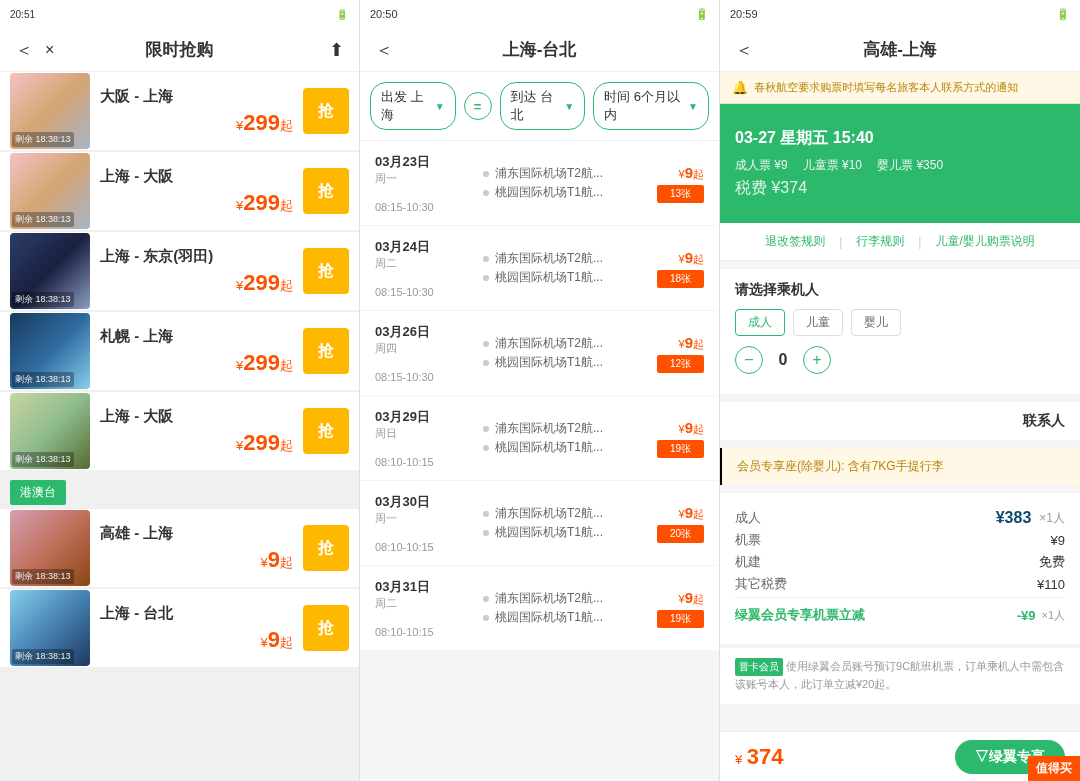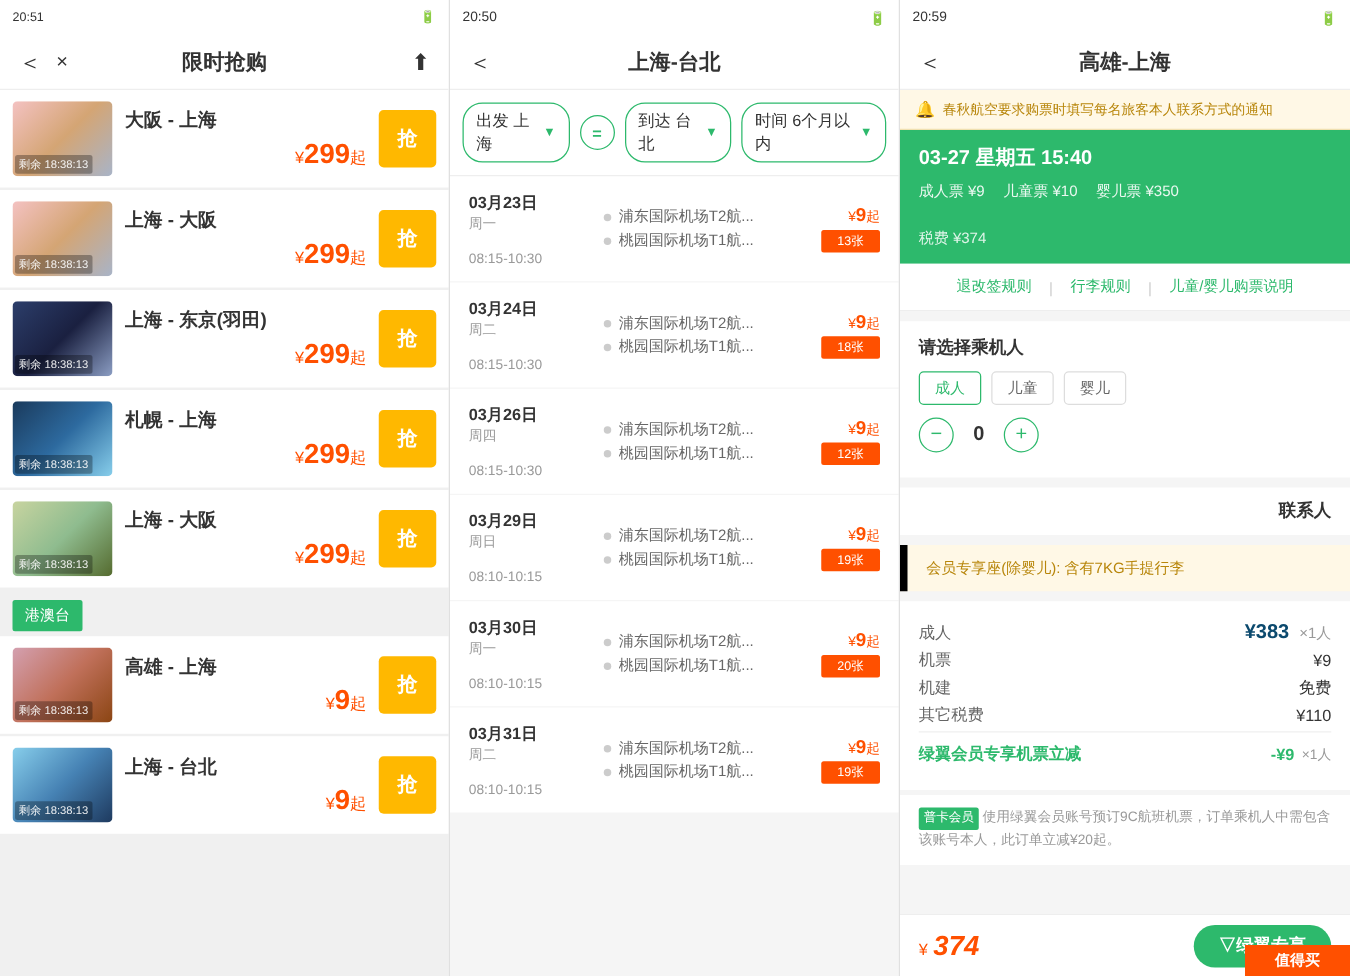--- a/index.html
+++ b/index.html
@@ -90,21 +90,21 @@
     .flight-item {
       display: flex;
       align-items: center;
       background: #fff;
       margin: 0 0 2px 0;
       padding: 8px 10px;
       height: 78px;
     }
     .flight-thumb {
       width: 80px;
-      height: 60px;
+      height: 76px;
       border-radius: 4px;
       overflow: hidden;
       flex-shrink: 0;
       position: relative;
       background: #ef4444;
     }
     .thumb-img {
       width: 100%;
       height: 100%;
       background: linear-gradient(135deg, #e8b4b8, #c4a882);
@@ -287,21 +287,21 @@
       color: #b8860b;
       display: flex;
       align-items: center;
       gap: 6px;
       border-bottom: 1px solid #f0e0b0;
     }
     .notice-icon { font-size: 13px; color: #f5a623; }
 
     .flight-detail-card {
       background: #2db96c;
-      padding: 12px 15px;
+      padding: 24px 15px;
       color: #fff;
     }
     .flight-detail-header {
       font-size: 16px;
       font-weight: 700;
       margin-bottom: 8px;
     }
     .flight-detail-row {
       display: flex;
       align-items: center;
@@ -389,21 +389,21 @@
       padding: 10px 15px;
       text-align: right;
     }
 
     .member-benefit {
       background: #fff8e6;
       margin: 8px 0 0;
       padding: 10px 15px;
       font-size: 12px;
       color: #b8860b;
-      border-left: 6px solid #000000;
+      border-left: 2px solid #000000;
     }
 
     .price-detail {
       background: #fff;
       margin: 8px 0 0;
       padding: 12px 15px;
     }
     .price-row {
       display: flex;
       justify-content: space-between;
@@ -455,21 +455,20 @@
       border-top: 1px solid #eee;
       display: flex;
       align-items: center;
       padding: 0 15px;
       justify-content: space-between;
     }
     .bottom-price {
       font-size: 22px;
       font-weight: 700;
       color: #ff5000;
-      font-style: italic;
     }
     .bottom-btn {
       background: #2db96c;
       color: #fff;
       border: none;
       border-radius: 20px;
       padding: 8px 20px;
       font-size: 14px;
       font-weight: 600;
       cursor: pointer;
@@ -477,21 +476,21 @@
       align-items: center;
       gap: 5px;
     }
     .watermark {
       position: absolute;
       bottom: 0;
       right: 0;
       background: #ff5000;
       color: #fff;
       font-size: 12px;
-      padding: 4px 24px;
+      padding: 4px 8px;
       font-weight: 700;
     }
     .panel-3-wrapper {
       position: relative;
       width: 360px;
       display: flex;
       flex-direction: column;
     }
   </style>
 </head>
@@ -796,21 +795,21 @@
 
     <div class="flight-detail-card">
       <div class="flight-detail-header">03-27 星期五 15:40</div>
       <div class="flight-detail-row">
         <div class="ticket-type">
           <span>成人票 ¥9</span>
           <span>儿童票 ¥10</span>
           <span>婴儿票 ¥350</span>
         </div>
       </div>
-      <div style="font-size:12px;color:rgba(255,255,255,0.85);margin-top:20px;">税费 ¥374</div>
+      <div style="font-size:16px;color:rgba(255,255,255,0.85);margin-top:4px;">税费 ¥374</div>
     </div>
 
     <div class="rules-bar">
       <span>退改签规则</span>
       <span class="rules-sep">|</span>
       <span>行李规则</span>
       <span class="rules-sep">|</span>
       <span>儿童/婴儿购票说明</span>
     </div>
 

